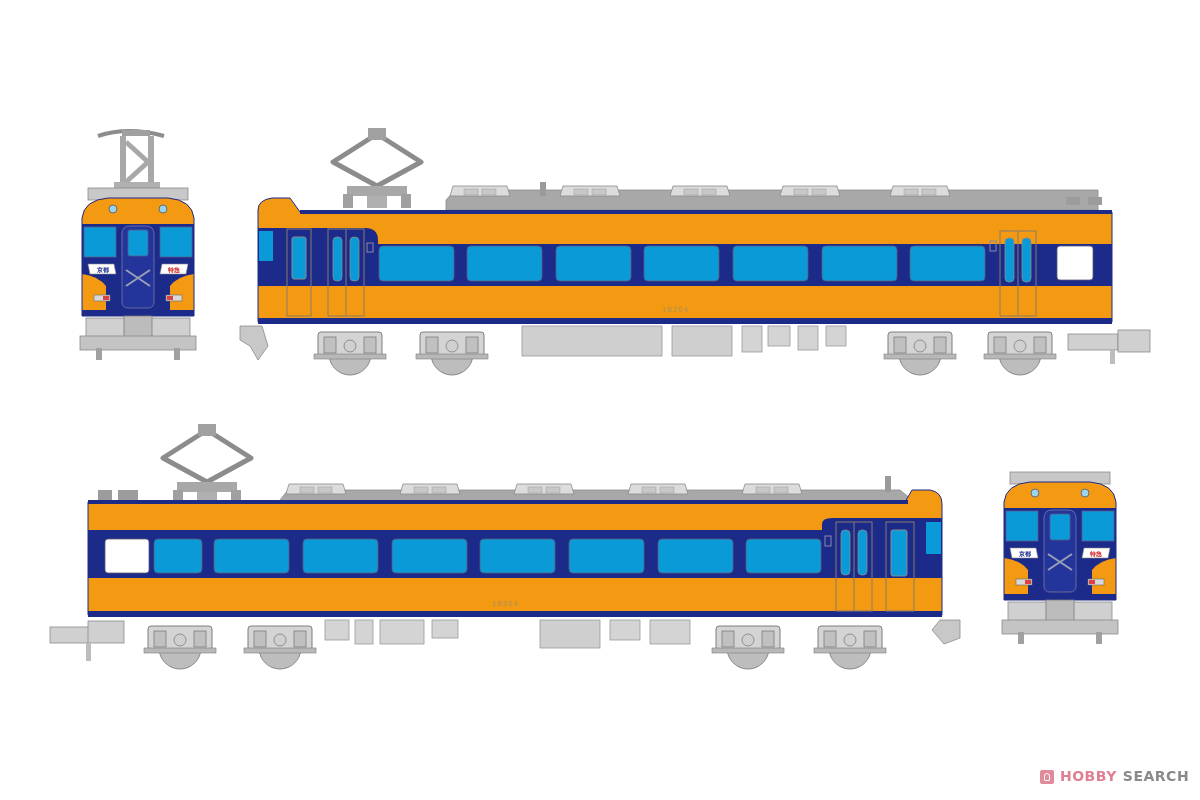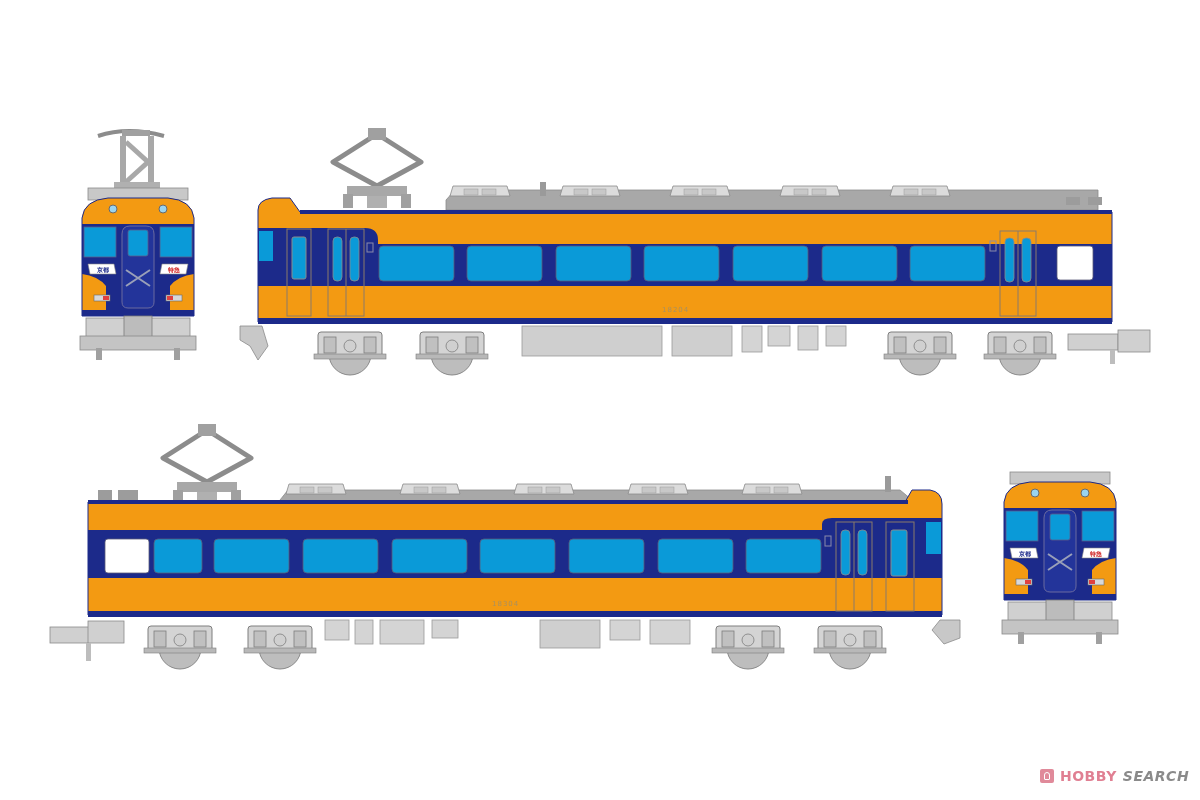--- a/index.html
+++ b/index.html
@@ -1,22 +1,22 @@
 <!DOCTYPE html>
 <html><head>
 <meta charset="utf-8">
 <style>
   html,body{margin:0;padding:0;background:#ffffff;}
   body{width:1200px;height:800px;position:relative;overflow:hidden;font-family:"DejaVu Sans",sans-serif;}
   svg{position:absolute;left:0;top:0;}
-  .wm{position:absolute;left:1040px;top:768px;display:flex;align-items:center;gap:6px;font-family:"DejaVu Sans",sans-serif;font-weight:bold;font-size:14px;letter-spacing:0.5px;}
+  .wm{position:absolute;left:1040px;top:768px;display:flex;align-items:flex-end;gap:6px;font-family:"DejaVu Sans",sans-serif;font-weight:bold;font-size:14px;letter-spacing:0.5px;}
   .wm .logo{width:14px;height:14px;background:#e08a9a;border-radius:2px;position:relative;}
   .wm .logo:after{content:"";position:absolute;left:4px;top:3px;width:6px;height:8px;border:1.5px solid #fff;border-radius:3px 3px 1px 1px;box-sizing:border-box;}
   .wm .hobby{color:#e07f92;}
-  .wm .search{color:#8a8a8a;font-style:italic;}
+  .wm .search{color:#8a8a8a;}
   .num{font-family:"DejaVu Sans",sans-serif;font-size:7px;fill:#a89060;letter-spacing:1px;}
   .sign{font-family:"DejaVu Sans",sans-serif;font-size:6px;font-weight:bold;}
 </style>
 </head>
 <body>
 
 <svg width="1200" height="800" viewBox="0 0 1200 800" xmlns="http://www.w3.org/2000/svg">
   <defs>
     <g id="bogie">
       <circle cx="0" cy="22" r="21" fill="#bdbdbd" stroke="#8a8a8a" stroke-width="1"></circle>

